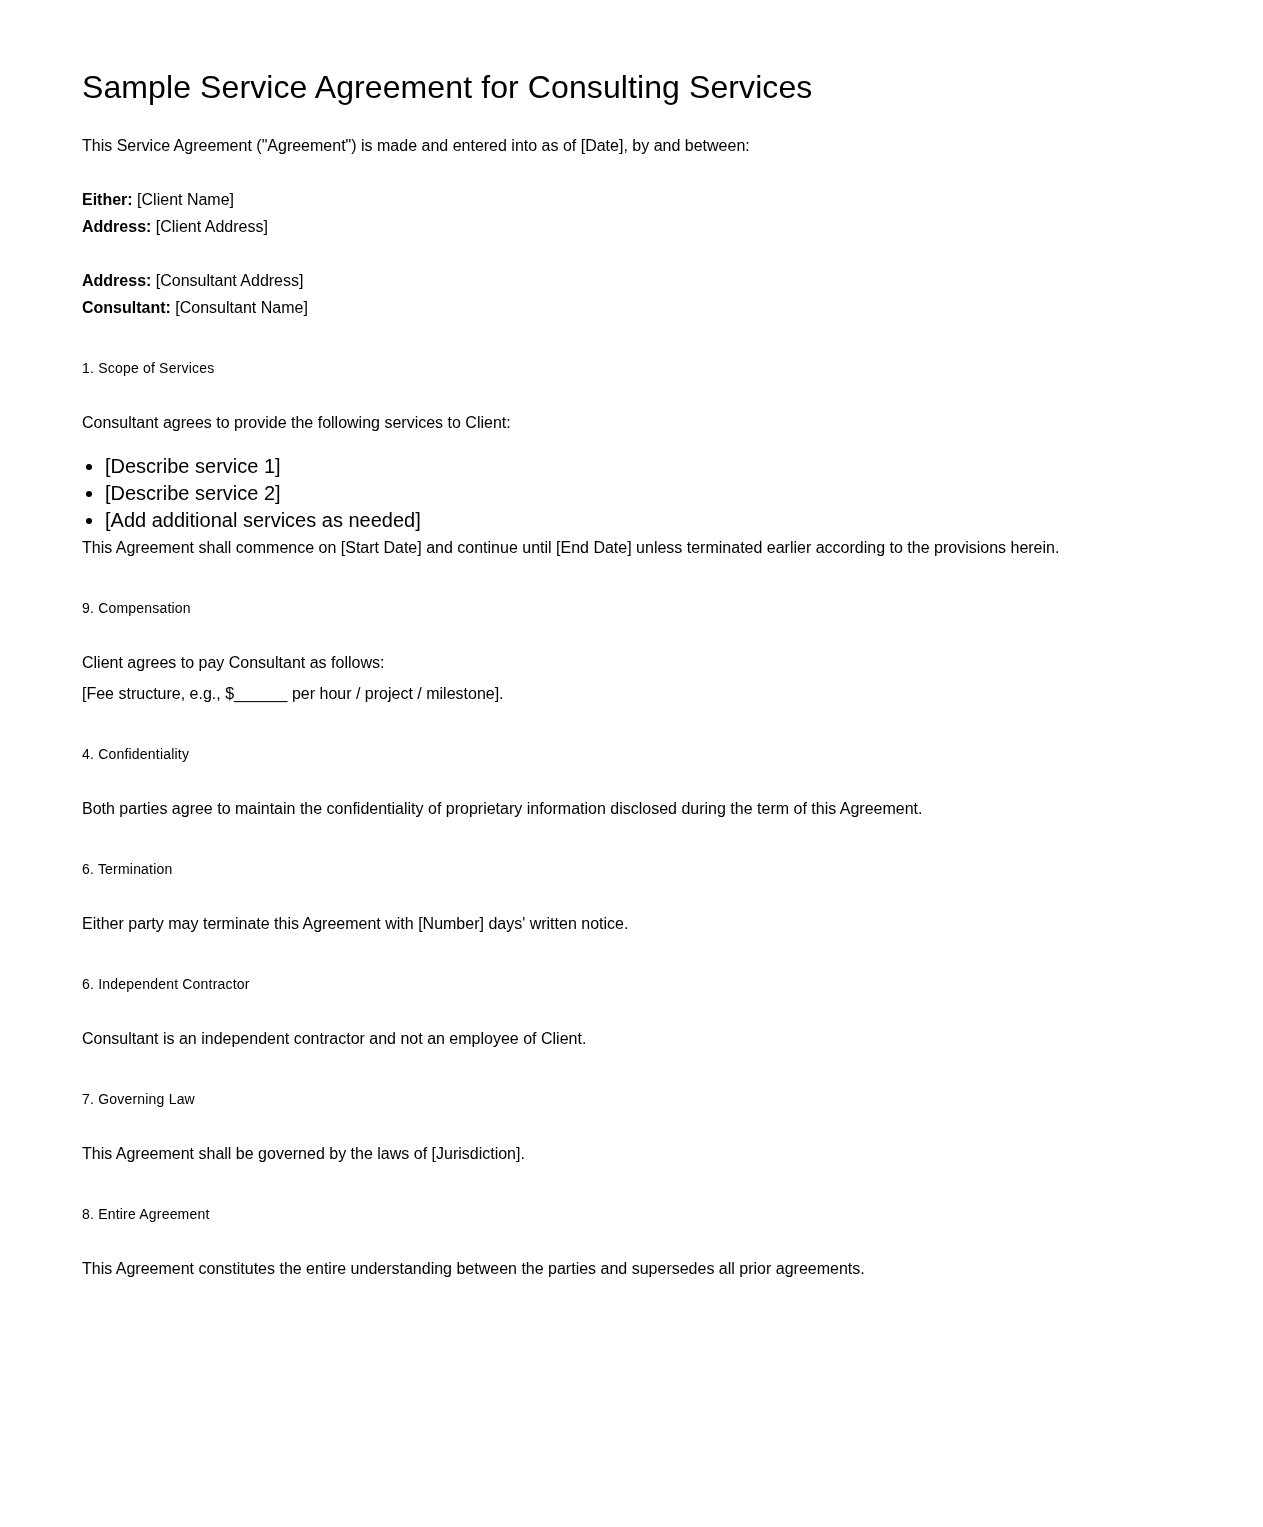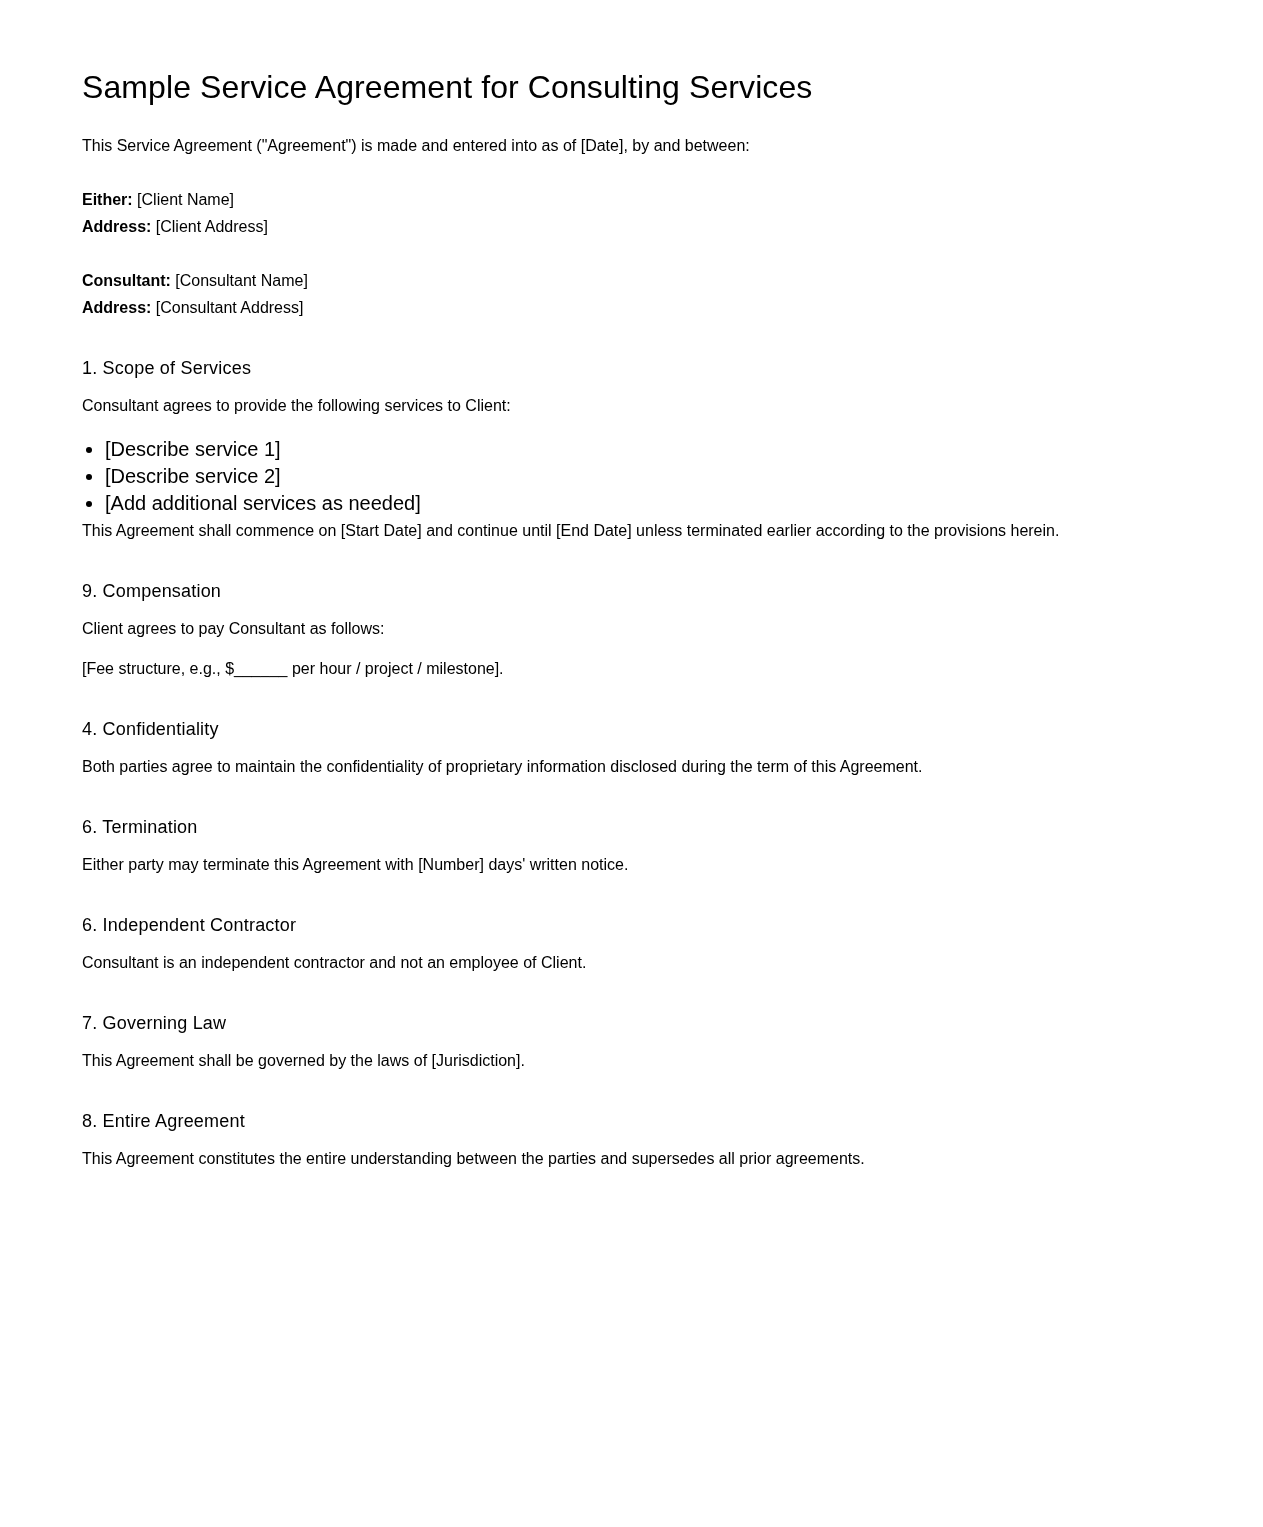--- a/index.html
+++ b/index.html
@@ -5,42 +5,42 @@
   html, body { margin: 0; padding: 0; background: #ffffff; }
   body { width: 1263px; height: 1527px; overflow: hidden; color: #000000;
          font-family: "Liberation Sans", sans-serif; }
   .viewport { position: absolute; left: 0; top: 0; width: 1113px; height: 1300px; overflow: hidden; }
   .doc { position: absolute; left: 82px; top: 0; width: 1100px; }
   h1 { font-weight: 400; font-size: 32px; line-height: 38px; margin: 68px 0 0 0; letter-spacing: 0.1px; }
   p { font-size: 16px; line-height: 27px; margin: 0; }
   .intro { margin-top: 26px; }
   .party { margin-top: 27px; }
   .party b { font-weight: 700; }
-  h2 { font-weight: 400; font-size: 18px; line-height: 26px; margin: 34px 0 0 0; letter-spacing: 0.2px; }
-  h2 + p { margin-top: 11px; }
+  h2 { font-weight: 400; font-size: 14px; line-height: 26px; margin: 34px 0 0 0; letter-spacing: 0.2px; }
+  h2 + p { margin-top: 28px; }
   ul { margin: 17px 0 0 0; padding-left: 23px; font-size: 20px; line-height: 27px; }
   li { padding-left: 0; }
-  .fee { margin-top: 13px; }
+  .fee { margin-top: 4px; }
 </style>
 </head>
 <body>
 
 <div class="viewport">
   <div class="doc">
     <h1>Sample Service Agreement for Consulting Services</h1>
     <p class="intro">This Service Agreement ("Agreement") is made and entered into as of [Date], by and between:</p>
 
     <div class="party">
       <p><b>Either:</b><span> [Client Name]</span></p>
       <p><b>Address:</b><span> [Client Address]</span></p>
     </div>
 
     <div class="party">
+      <p><b>Address:</b><span> [Consultant Address]</span></p>
       <p><b>Consultant:</b><span> [Consultant Name]</span></p>
-      <p><b>Address:</b><span> [Consultant Address]</span></p>
     </div>
 
     <section>
       <h2>1. Scope of Services</h2>
       <p>Consultant agrees to provide the following services to Client:</p>
       <ul>
         <li>[Describe service 1]</li>
         <li>[Describe service 2]</li>
         <li>[Add additional services as needed]</li>
       </ul>

